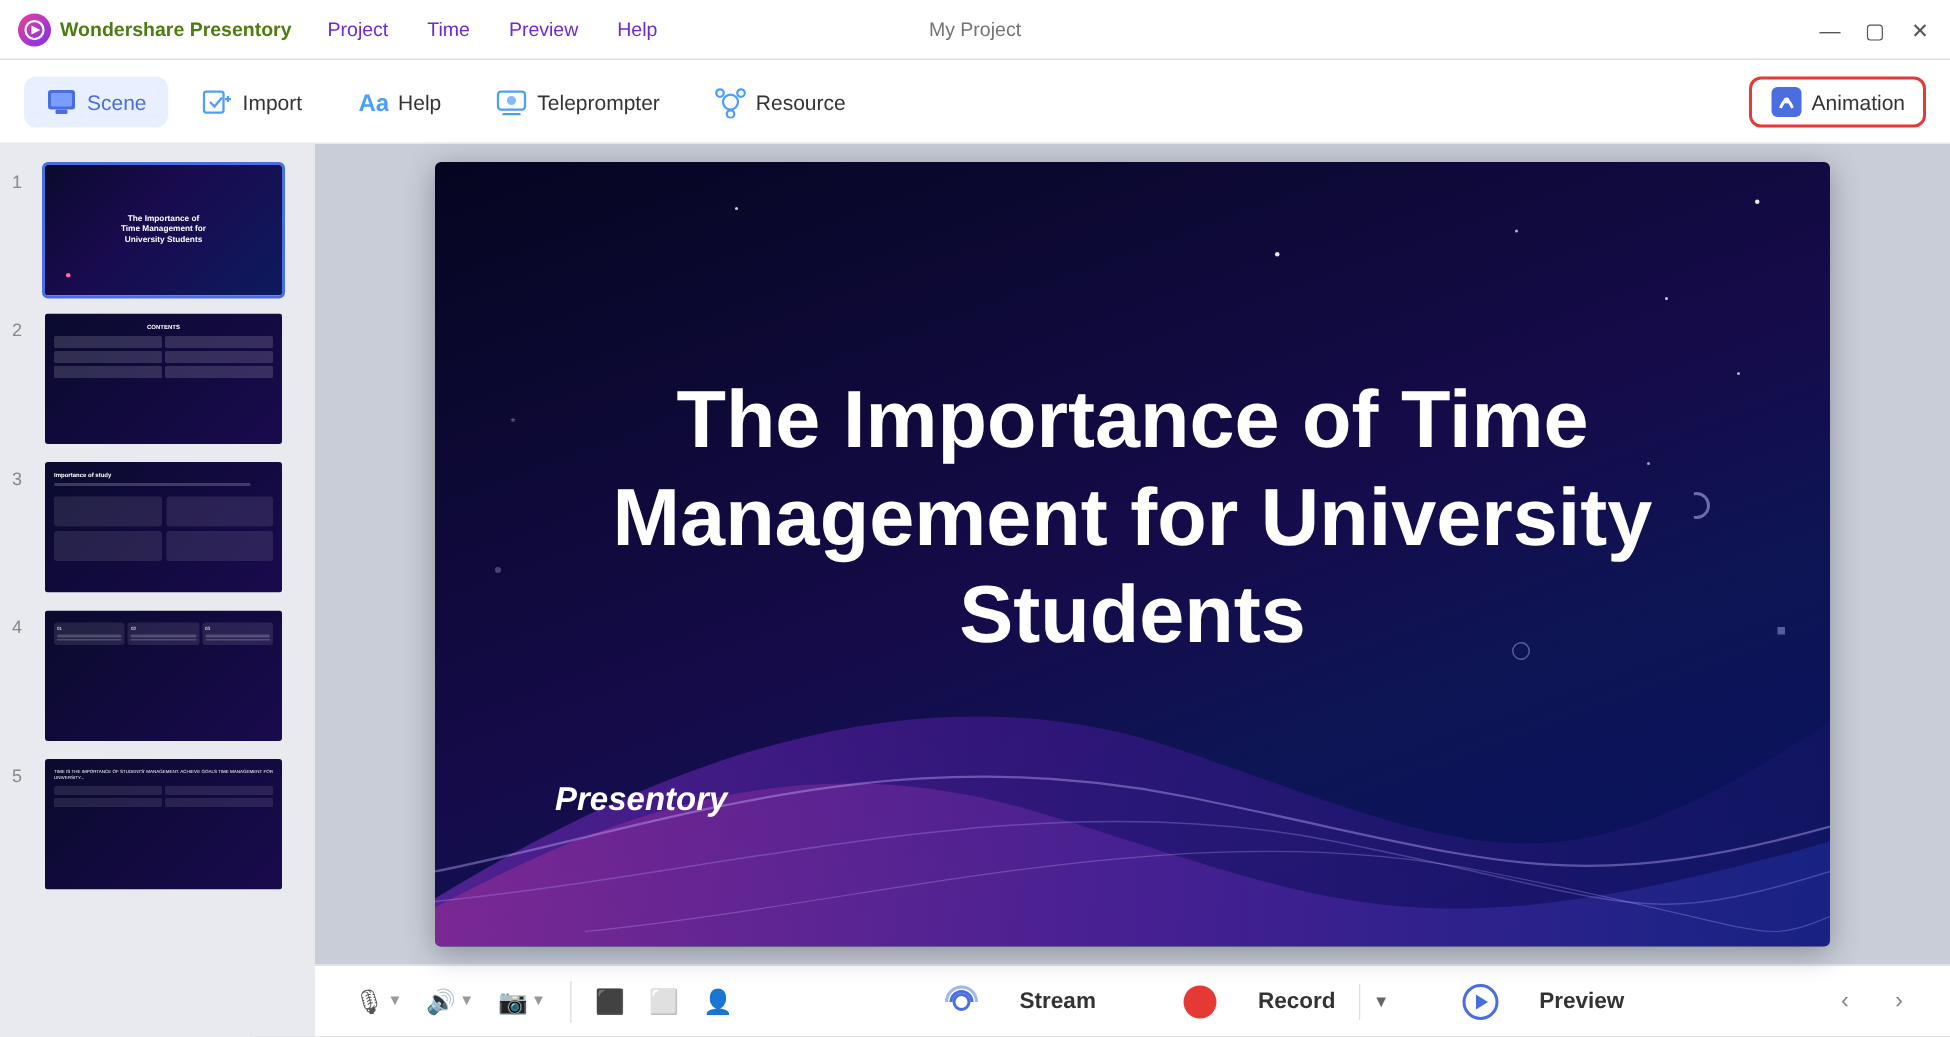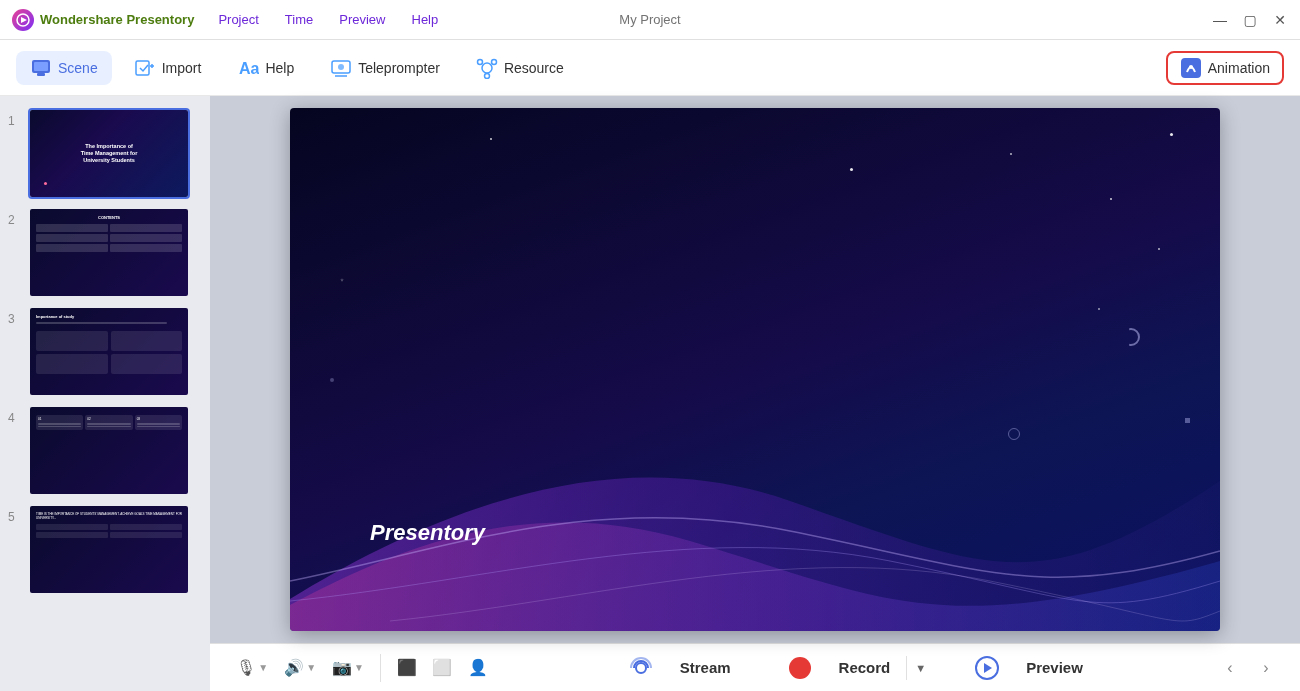--- a/index.html
+++ b/index.html
@@ -648,20 +648,21 @@
           <path d="M0 220 C200 200, 400 140, 600 180 S800 240 930 200" fill="none" stroke="rgba(180,160,255,0.3)" stroke-width="1"></path>
           <path d="M100 240 C300 220, 500 160, 700 200 S880 250 930 230" fill="none" stroke="rgba(220,200,255,0.25)" stroke-width="0.8"></path>
         </svg>
 
         <div style="position:absolute;top:220px;right:80px;width:18px;height:18px;border:2px solid rgba(200,200,255,0.5);border-radius:50%;clip-path:inset(0 0 0 40%);"></div>
         <div style="position:absolute;top:320px;right:200px;width:12px;height:12px;border:1.5px solid rgba(200,200,255,0.4);border-radius:50%;"></div>
 
         <div style="position:absolute;top:310px;right:30px;width:5px;height:5px;background:rgba(200,200,255,0.4);border-radius:50;"></div>
         <div style="position:absolute;top:270px;left:40px;width:4px;height:4px;background:rgba(200,200,255,0.3);border-radius:50%;"></div>
 
+        <div class="slide-main-title">The Importance of Time Management for University Students</div>
 
         <div class="slide-subtitle">Presentory</div>
 
       </div>
     </div>
 
     <div class="bottom-bar">
 
       <div class="bottom-left">
         <button class="bottom-tool-btn">

